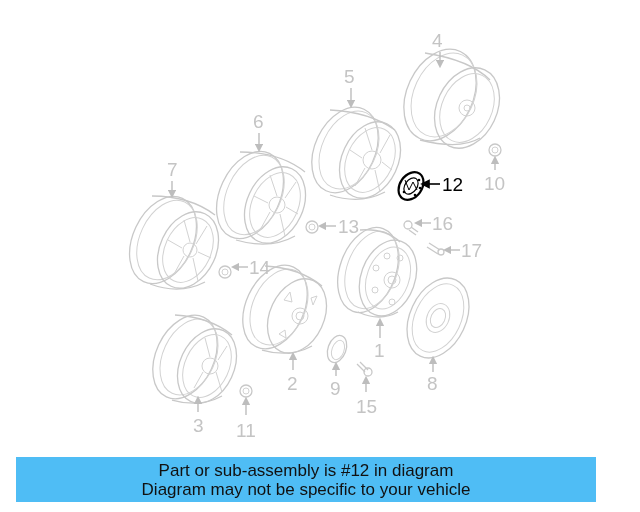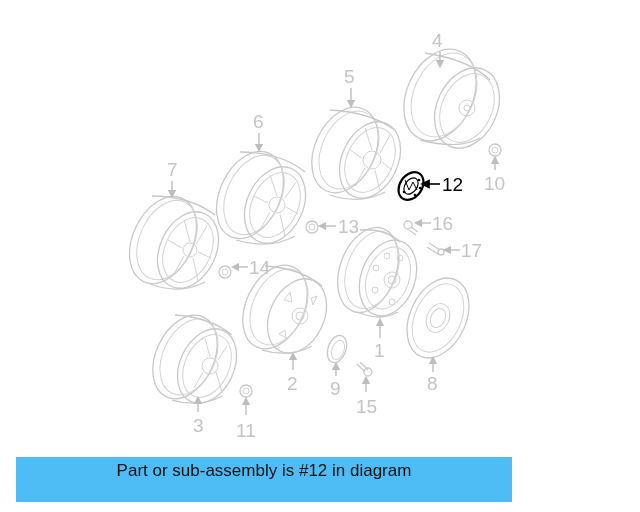--- a/index.html
+++ b/index.html
@@ -6,21 +6,21 @@
     body { width: 640px; height: 512px; position: relative; overflow: hidden; font-family: "Liberation Sans", sans-serif; }
     #diagram { position: absolute; left: 0; top: 0; width: 640px; height: 450px; }
     .lbl { font-family: "Liberation Sans", sans-serif; font-size: 19px; fill: #c4c4c4; }
     .lbl.hl { fill: #000000; }
     .ln { fill: none; stroke: #c8c8c8; stroke-width: 1.3; }
     .ln2 { fill: none; stroke: #d2d2d2; stroke-width: 1; }
     .arrow { stroke: #bdbdbd; stroke-width: 1.4; fill: none; }
     .arrowhead { fill: #bdbdbd; }
     .hlarrow { stroke: #000; stroke-width: 1.6; }
     .hlhead { fill: #000; }
-    #banner { position: absolute; left: 16px; top: 457px; width: 496px; height: 45px; background: #4fbdf5; text-align: center; color: #111; font-size: 17px; line-height: 19px; padding-top: 4px; box-sizing: border-box; }
+    #banner { position: absolute; left: 16px; top: 457px; width: 580px; height: 45px; background: #4fbdf5; text-align: center; color: #111; font-size: 17px; line-height: 19px; padding-top: 4px; box-sizing: border-box; }
     #banner div { white-space: nowrap; }
   </style>
 </head>
 <body>
 
 <svg id="diagram" width="640" height="450" viewBox="0 0 640 450" xmlns="http://www.w3.org/2000/svg">
   <defs>
     <marker id="ah" markerWidth="6" markerHeight="6" refX="3" refY="3" orient="auto">
       <path d="M0,0 L6,3 L0,6 z" class="arrowhead"></path>
     </marker>
@@ -221,13 +221,14 @@
     <path class="ln" d="M429,243 L440,250"></path>
     <path class="ln" d="M427,247 L438,254"></path>
     <circle class="ln" cx="441" cy="252" r="3"></circle>
   </g>
   <line class="arrow" x1="460" y1="250" x2="447" y2="250" marker-end="url(#ah)"></line>
   <text class="lbl" x="461" y="257">17</text>
 </svg>
 
 <div id="banner">
   <div>Part or sub-assembly is #12 in diagram</div>
+  <div>Diagram may not be specific to your vehicle</div>
 </div>
 
 </body></html>

